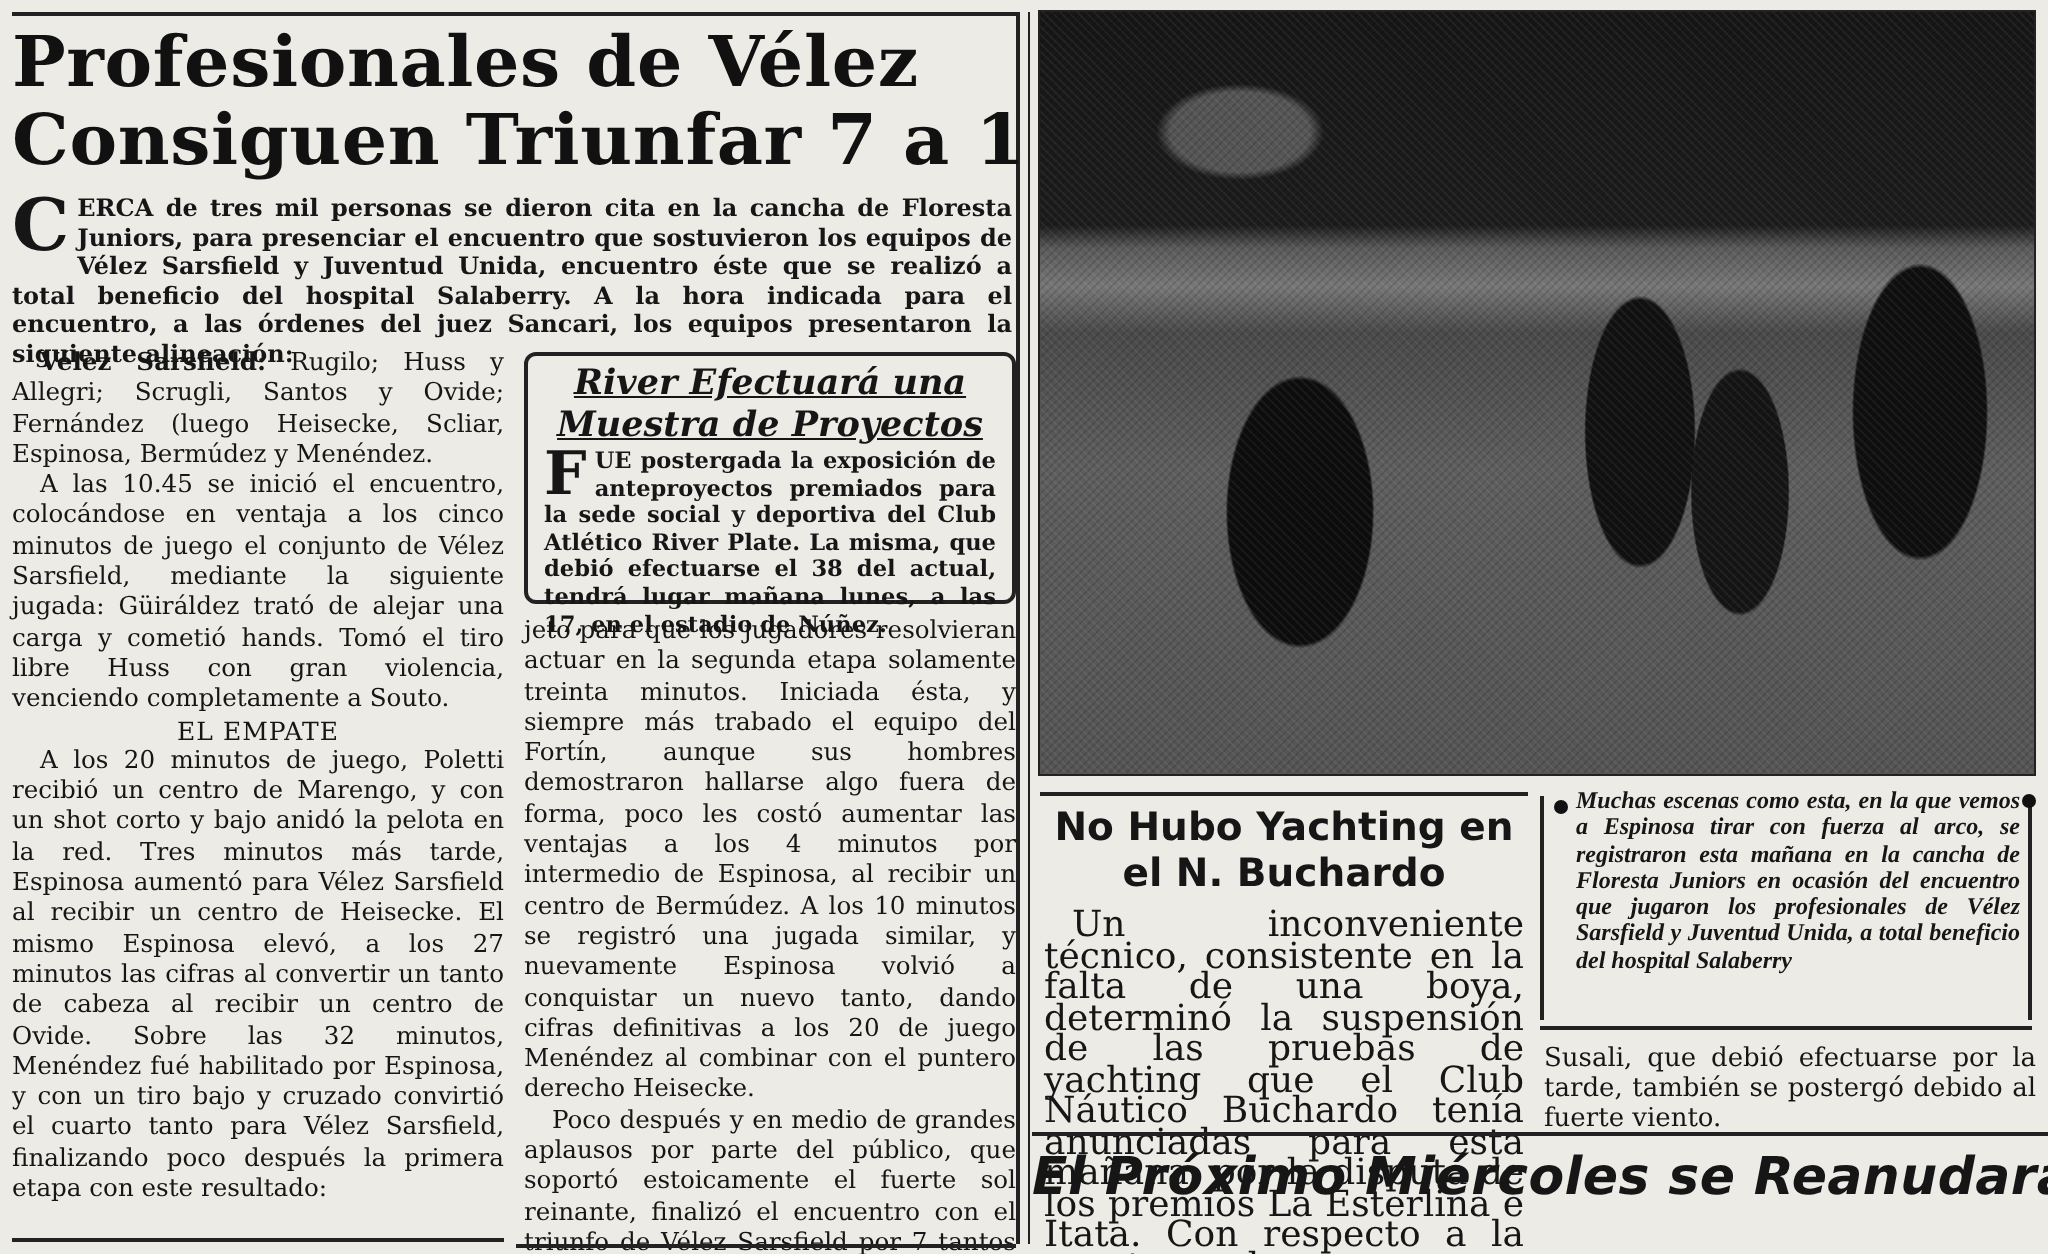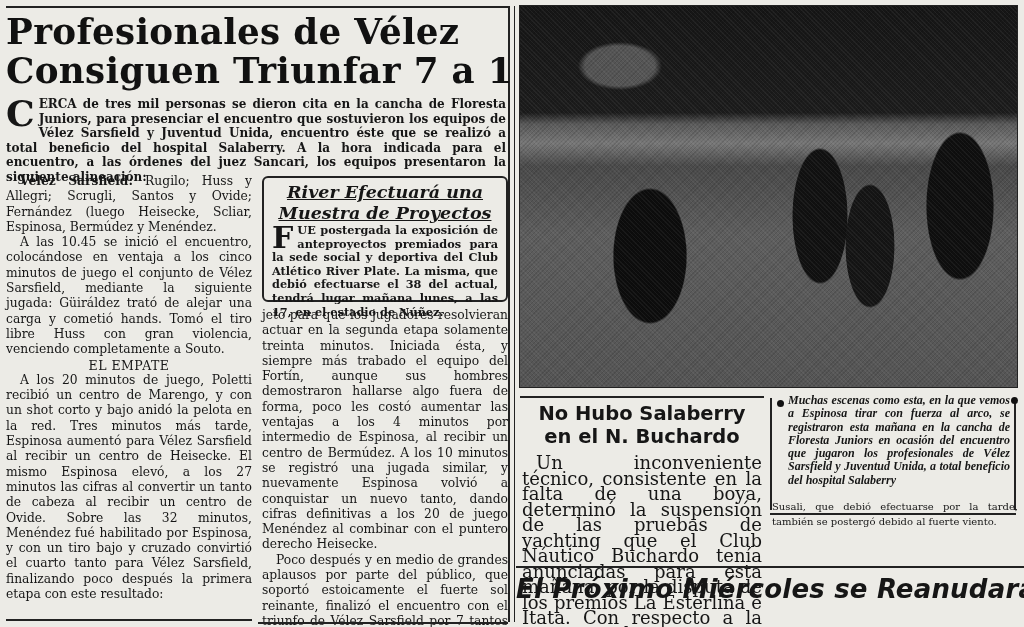--- a/index.html
+++ b/index.html
@@ -62,21 +62,21 @@
   }
   .yacht-body { left:522px; top:455px; width:240px; font-size:18px; line-height:15.5px; }
 
   
   .caption {
     position:absolute; left:768px; top:394px; width:250px;
     font-family:Liberation Serif, serif; font-style:italic; font-weight:bold;
     font-size:12px; line-height:13.3px; padding:0 8px 0 20px; box-sizing:border-box; text-align:justify;
   }
   .bullet { position:absolute; width:7px; height:7px; border-radius:50%; background:#111; }
-  .susali { left:772px; top:499px; width:246px; font-size:10px; line-height:15px; }
+  .susali { left:772px; top:522px; width:246px; font-size:13px; line-height:15px; }
 
   .bottom-title {
     left:516px; top:572px; width:508px;
     font-family:"DejaVu Sans", sans-serif; font-style:italic; font-weight:bold;
     font-size:26px; line-height:34px; white-space:nowrap; letter-spacing:0.2px;
   }
 </style>
 </head>
 <body>
 
@@ -113,21 +113,21 @@
   <p style="text-indent:0">jeto para que los jugadores resolvieran actuar en la segunda etapa solamente treinta minutos. Iniciada ésta, y siempre más trabado el equipo del Fortín, aunque sus hombres demostraron hallarse algo fuera de forma, poco les costó aumentar las ventajas a los 4 minutos por intermedio de Espinosa, al recibir un centro de Bermúdez. A los 10 minutos se registró una jugada similar, y nuevamente Espinosa volvió a conquistar un nuevo tanto, dando cifras definitivas a los 20 de juego Menéndez al combinar con el puntero derecho Heisecke.</p>
   <p>Poco después y en medio de grandes aplausos por parte del público, que soportó estoicamente el fuerte sol reinante, finalizó el encuentro con el triunfo de Vélez Sarsfield por 7 tantos a 1. Posteriormente fueron llevadas al hospital Salaberry las alcancías que fueron utilizadas en la cancha para lograr fondos para el mencionado nosocomio.</p>
 </div>
 <div class="rule-h" style="left:258px; top:622px; width:250px;"></div>
 
 <div class="photo">
   <div class="photo-noise"></div>
 </div>
 
 <div class="rule-h" style="left:520px; top:396px; width:244px;"></div>
-<div class="abs yacht-title">No Hubo Salaberry en el N. Buchardo</div>
+<div class="abs yacht-title">No Hubo Yachting en el N. Buchardo</div>
 <div class="col yacht-body">
     <p>Un inconveniente técnico, consistente en la falta de una boya, determinó la suspensión de las pruebas de yachting que el Club Náutico Buchardo tenía anunciadas para esta mañana, por la disputa de los premios La Esterlina e Itata. Con respecto a la regata por la copa</p>
   </div>
 
 <div class="rule-v" style="left:770px; top:398px; height:112px;"></div>
 <div class="rule-v" style="left:1014px; top:398px; height:112px;"></div>
 <div class="bullet" style="left:777px; top:400px;"></div>
 <div class="bullet" style="left:1011px; top:397px;"></div>
 <div class="caption">Muchas escenas como esta, en la que vemos a Espinosa tirar con fuerza al arco, se registraron esta mañana en la cancha de Floresta Juniors en ocasión del encuentro que jugaron los profesionales de Vélez Sarsfield y Juventud Unida, a total beneficio del hospital Salaberry</div>
 <div class="rule-h" style="left:770px; top:513px; width:246px;"></div>

